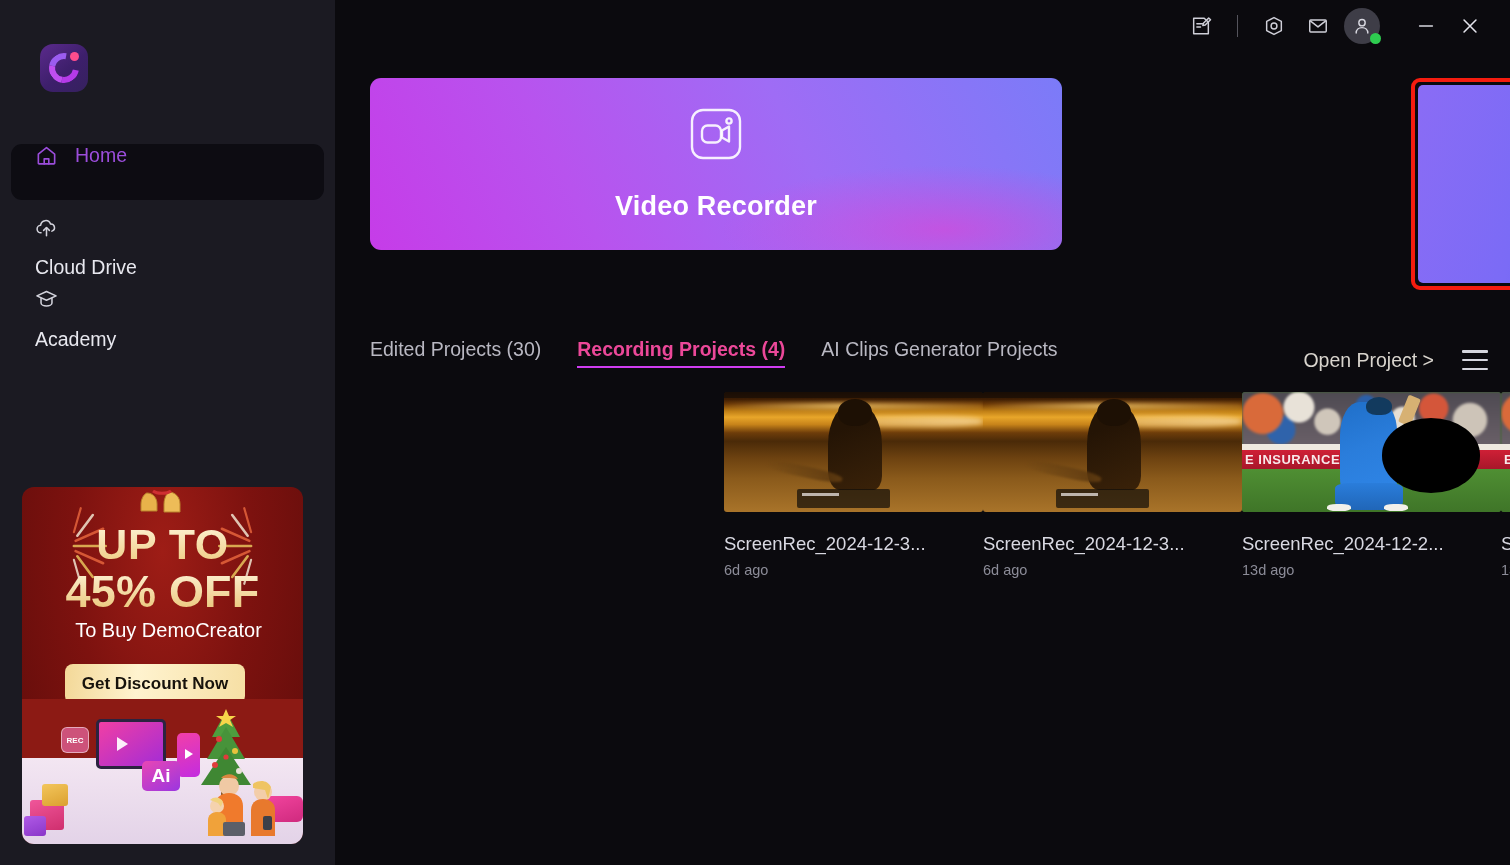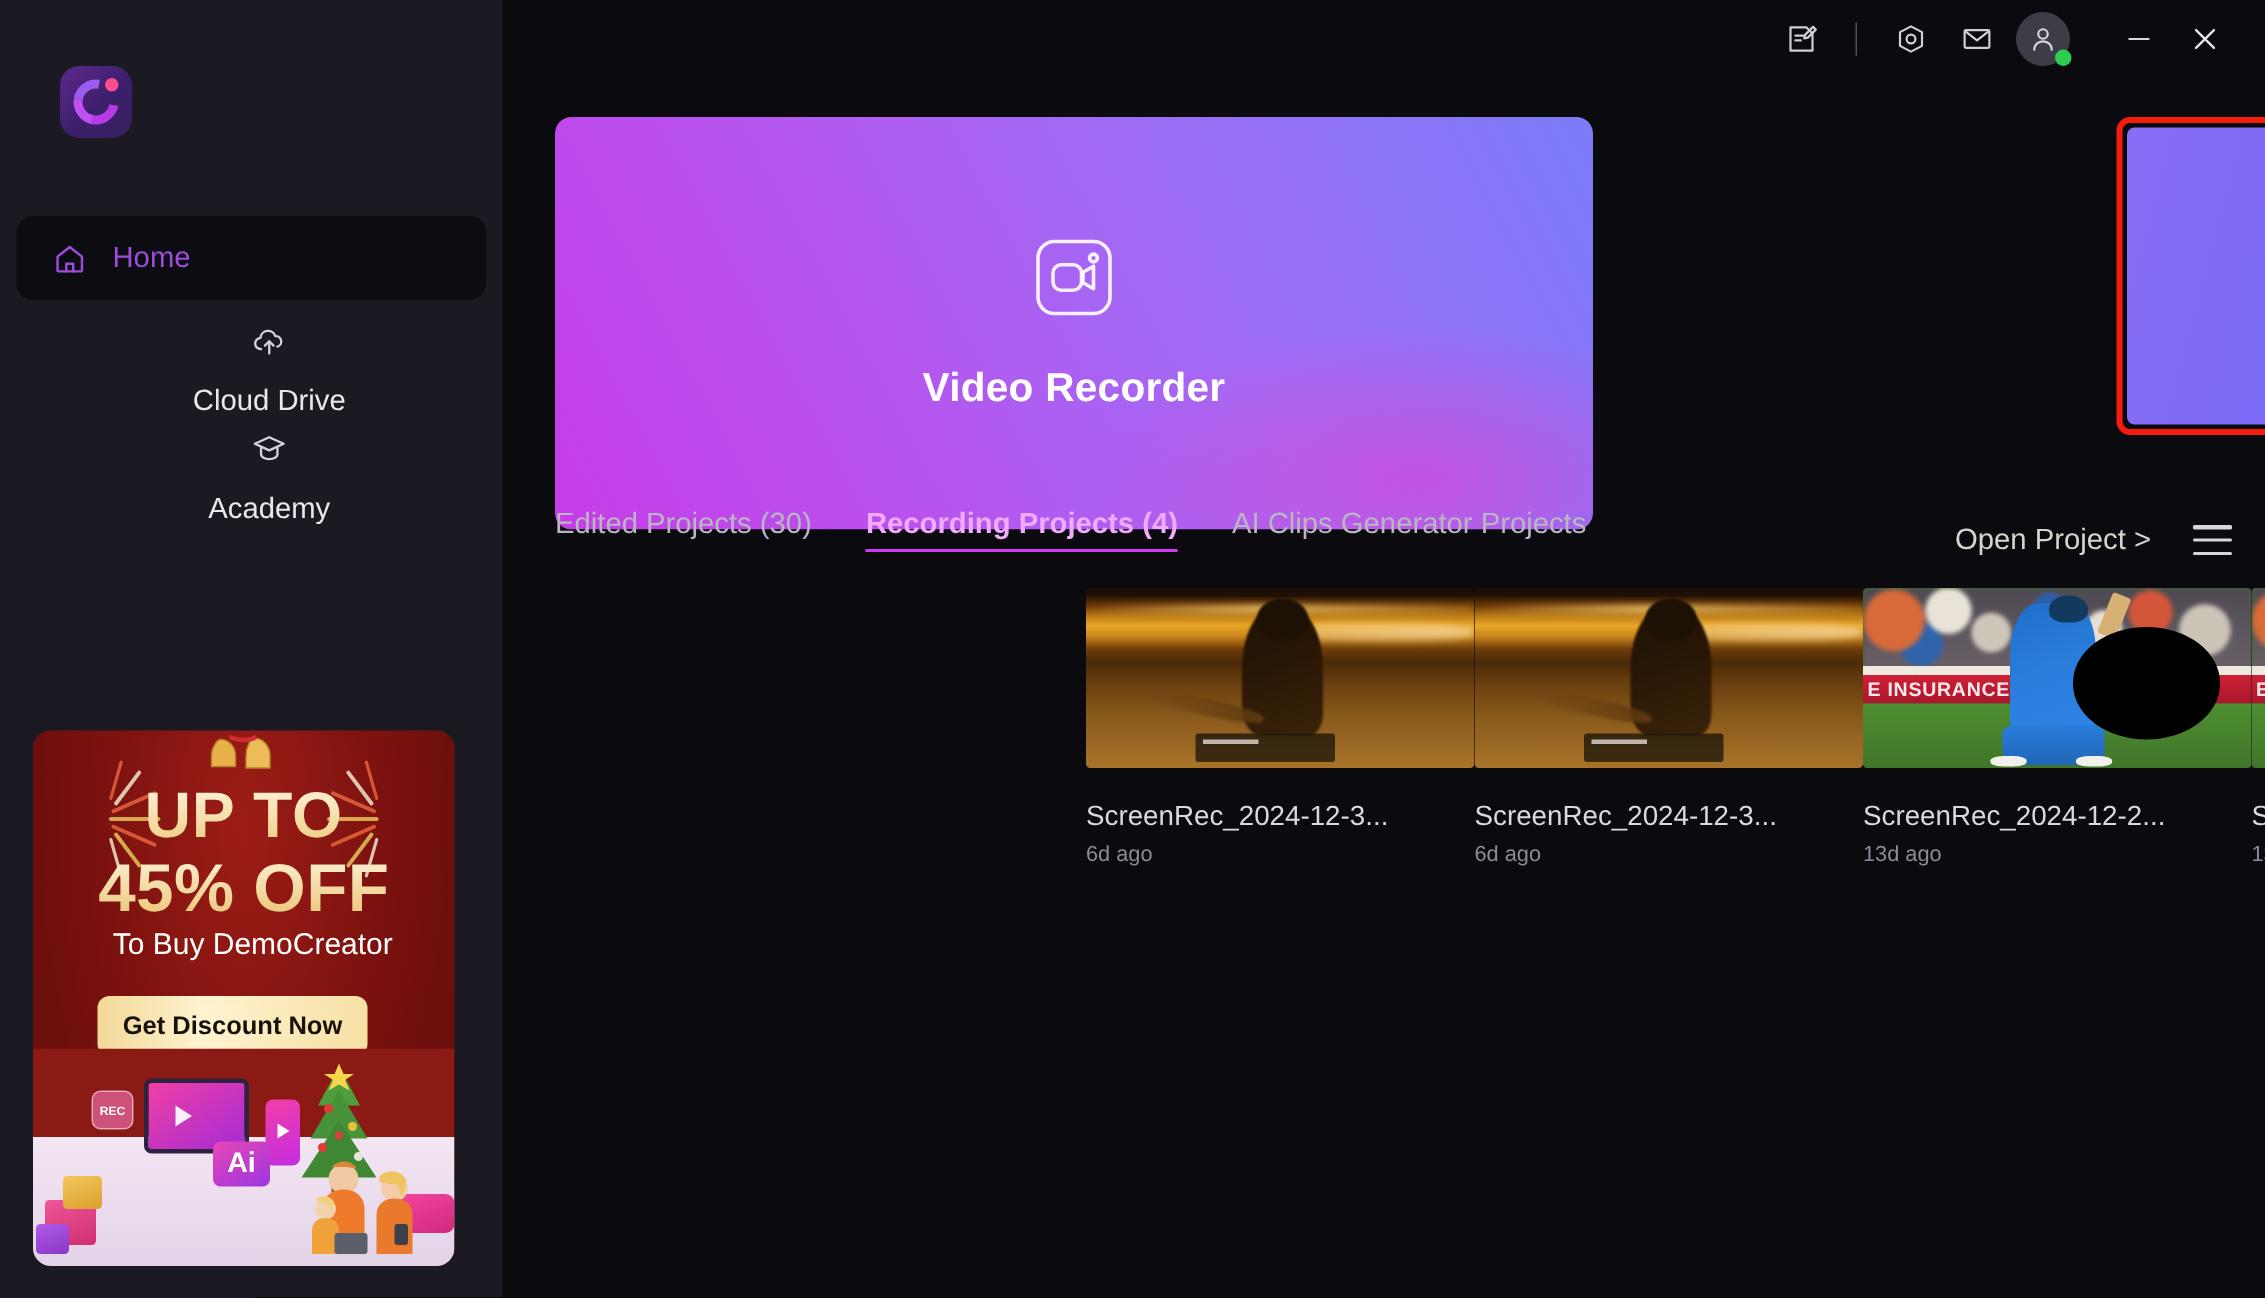--- a/index.html
+++ b/index.html
@@ -34,21 +34,21 @@
   .brand-logo .dot {
     position: absolute; right: 9px; top: 8px; width: 9px; height: 9px;
     border-radius: 50%; background: #ff4d8d;
   }
   .brand-text { line-height: 1.0; }
   .brand-top { font-size: 15.5px; color: #dcdce4; letter-spacing: .1px; }
   .brand-bottom { font-size: 24px; color: #ffffff; font-weight: bold; letter-spacing: -.2px; margin-top: 3px; }
 
   .nav { margin-top: 52px; padding: 0 11px; }
   .nav-item {
-    display: flex; align-items: center; gap: 17px;
+    display: flex; align-items: flex-start; gap: 17px;
     height: 56px; padding-left: 24px;
     border-radius: 11px; cursor: pointer;
     color: #e8e8ef; font-size: 19.5px;
   }
   .nav-item + .nav-item { margin-top: 16px; flex-direction: column; }
   .nav-item.active { background: #0d0c12; color: #9b4ddb; }
   .nav-icon { width: 23px; height: 23px; flex: 0 0 23px; display: flex; align-items: center; justify-content: center; }
   .nav-icon svg { width: 23px; height: 23px; display: block; }
 
   .promo {
@@ -133,21 +133,21 @@
     border-radius: 50%; background: #2ecc50;
   }
   .tb-min { margin-left: 20px; }
 
   .cards { position: absolute; top: 78px; left: 35px; right: 20px; height: 216px; display: flex; gap: 0; }
   .card {
     border-radius: 11px; position: relative; cursor: pointer; overflow: hidden;
     display: flex; flex-direction: column; align-items: center; justify-content: center;
   }
   .card-recorder {
-    width: 692px; height: 275px;
+    width: 692px; height: 172px;
     background:
       radial-gradient(ellipse 52% 60% at 83% 88%, rgba(233,60,209,.55) 0%, rgba(233,60,209,0) 62%),
       linear-gradient(62deg, #c63ce8 0%, #b853ee 30%, #9f6cf5 62%, #7b7bf8 100%);
   }
   .card-editor-wrap {
     position: absolute; left: 1076px; top: 78px; width: 419px; height: 212px;
     border: 4px solid #f51c0f; border-radius: 9px; padding: 3px; background: #0b0a0e;
   }
   .card-editor {
     width: 100%; height: 100%; border-radius: 5px;
@@ -158,21 +158,21 @@
 
   .tabsrow {
     position: absolute; top: 330px; left: 35px; right: 22px; height: 44px;
     display: flex; align-items: center;
   }
   .tab {
     font-size: 19.5px; color: #b9b8c2; cursor: pointer; position: relative;
     padding-bottom: 6px; white-space: nowrap;
   }
   .tab + .tab { margin-left: 36px; }
-  .tab.active { color: #f0abfc; font-weight: bold; margin-left: 36px; }
+  .tab.active { color: #ec4899; font-weight: bold; margin-left: 36px; }
   .tab.active::after {
     content: ""; position: absolute; left: 0; right: 0; bottom: -1px; height: 2px; background: #cf3cf0;
   }
   .tabs-right { margin-left: auto; display: flex; align-items: center; gap: 28px; margin-top: 16px; }
   .open-project { font-size: 19.5px; color: #d8d4cd; cursor: pointer; white-space: nowrap; }
   .hamburger { width: 26px; height: 20px; display: flex; flex-direction: column; justify-content: space-between; cursor: pointer; }
   .hamburger span { display: block; height: 2.5px; background: #d6d6de; border-radius: 1px; }
 
   .grid {
     position: absolute; top: 392px; left: 389px; right: 22px;

